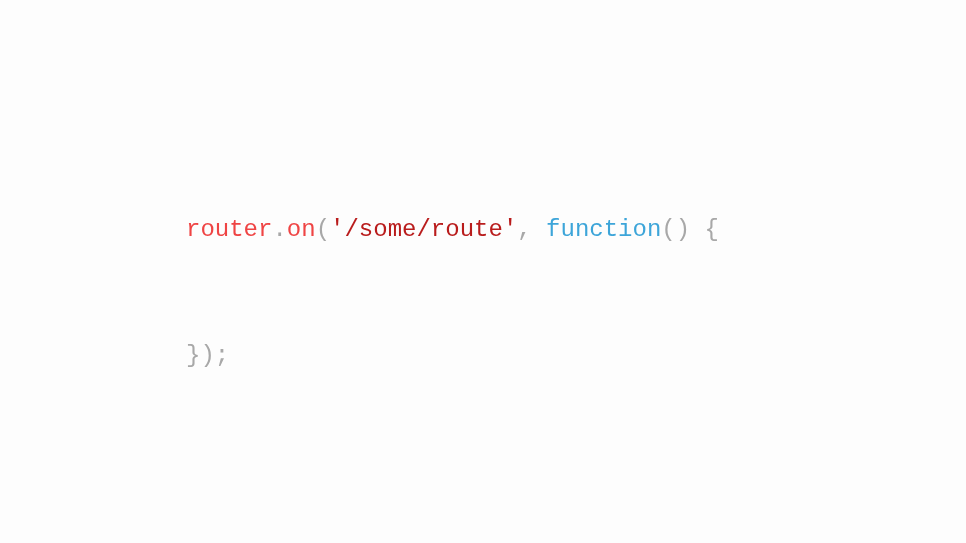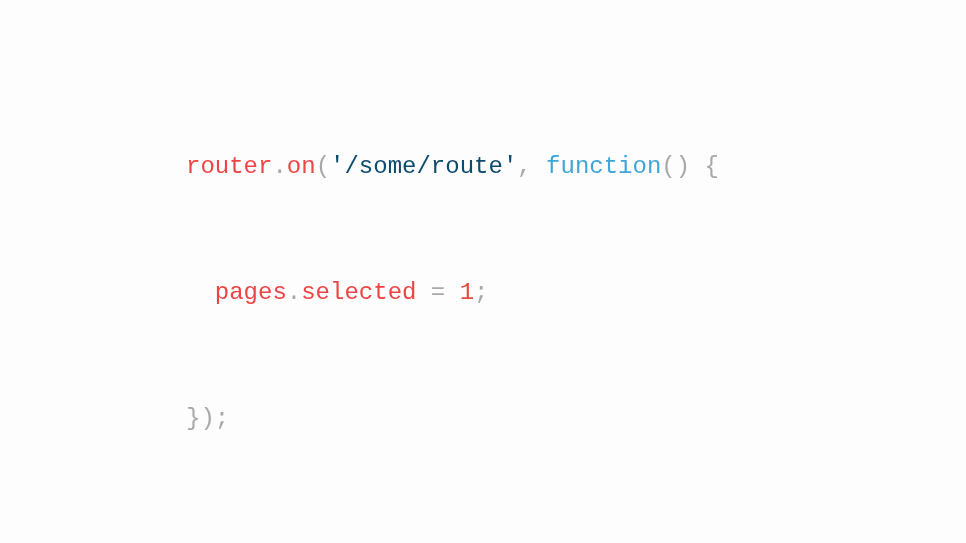--- a/index.html
+++ b/index.html
@@ -16,31 +16,30 @@
       line-height: 1.75;
       display: flex;
       align-items: center;
       padding-left: 186px;
     }
     .code-block {
       white-space: pre;
     }
     .t-default { color: #ef4444; }
     .t-punct { color: #a8a8a8; }
-    .t-string { color: #0c4a6e; }
+    .t-string { color: #b91c1c; }
     .t-keyword { color: #3da5d9; }
     .t-number { color: #e84a3f; }
     .line {
       display: block;
     }
     .indent {
       display: inline-block;
       width: 2ch;
     }
   </style>
 </head>
 <body>
 
 <div class="code-block">
   <span class="line"><span class="t-default">router</span><span class="t-punct">.</span><span class="t-default">on</span><span class="t-punct">(</span><span class="t-string">'/some/route'</span><span class="t-punct">,</span><span> </span><span class="t-keyword">function</span><span class="t-punct">()</span><span> </span><span class="t-punct">{</span></span>
-  <span class="line"><span class="indent"></span><span class="t-default">pages</span><span class="t-punct">.</span><span class="t-default">selected</span><span class="t-punct"> = </span><span class="t-number">1</span><span class="t-punct">;</span></span>
   <span class="line"><span class="t-punct">}</span><span class="t-punct">)</span><span class="t-punct">;</span></span>
 </div>
 
 </body></html>

